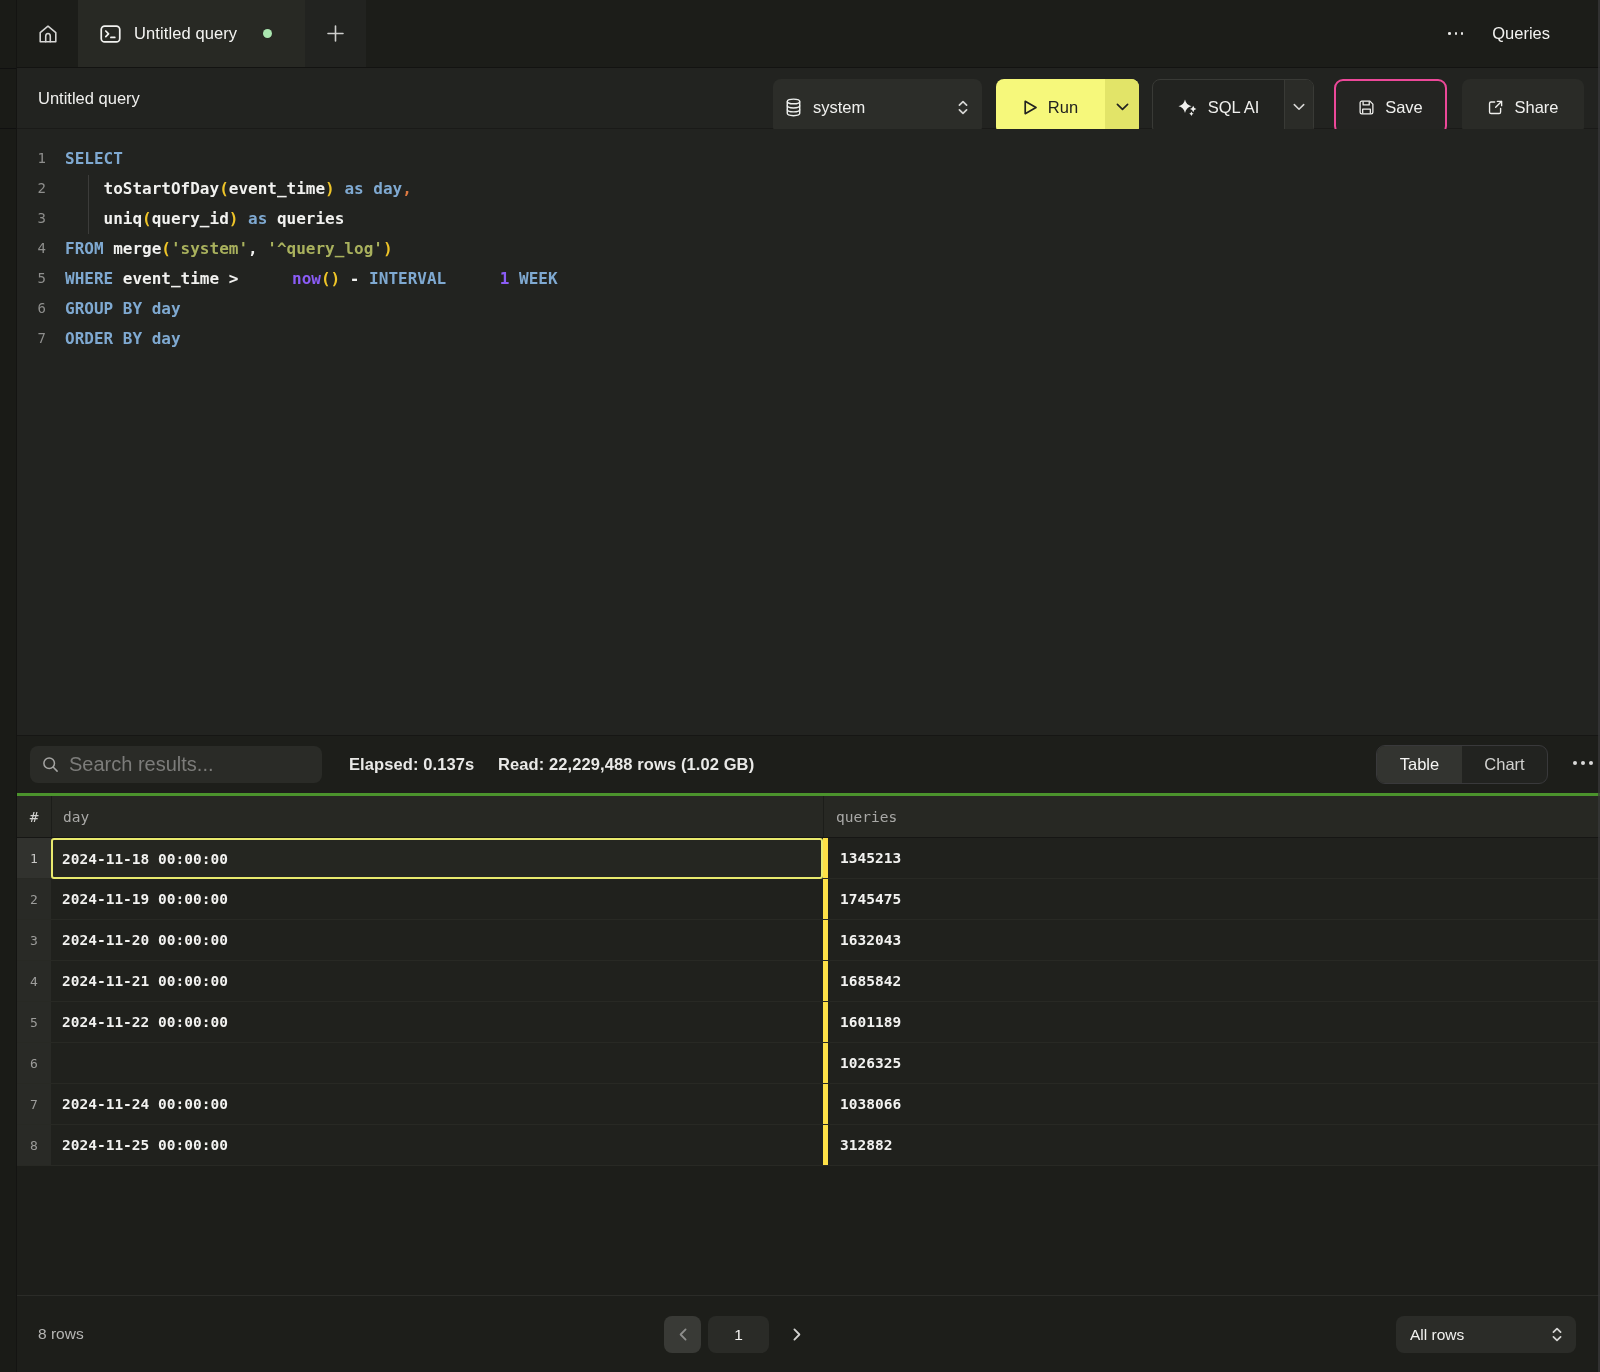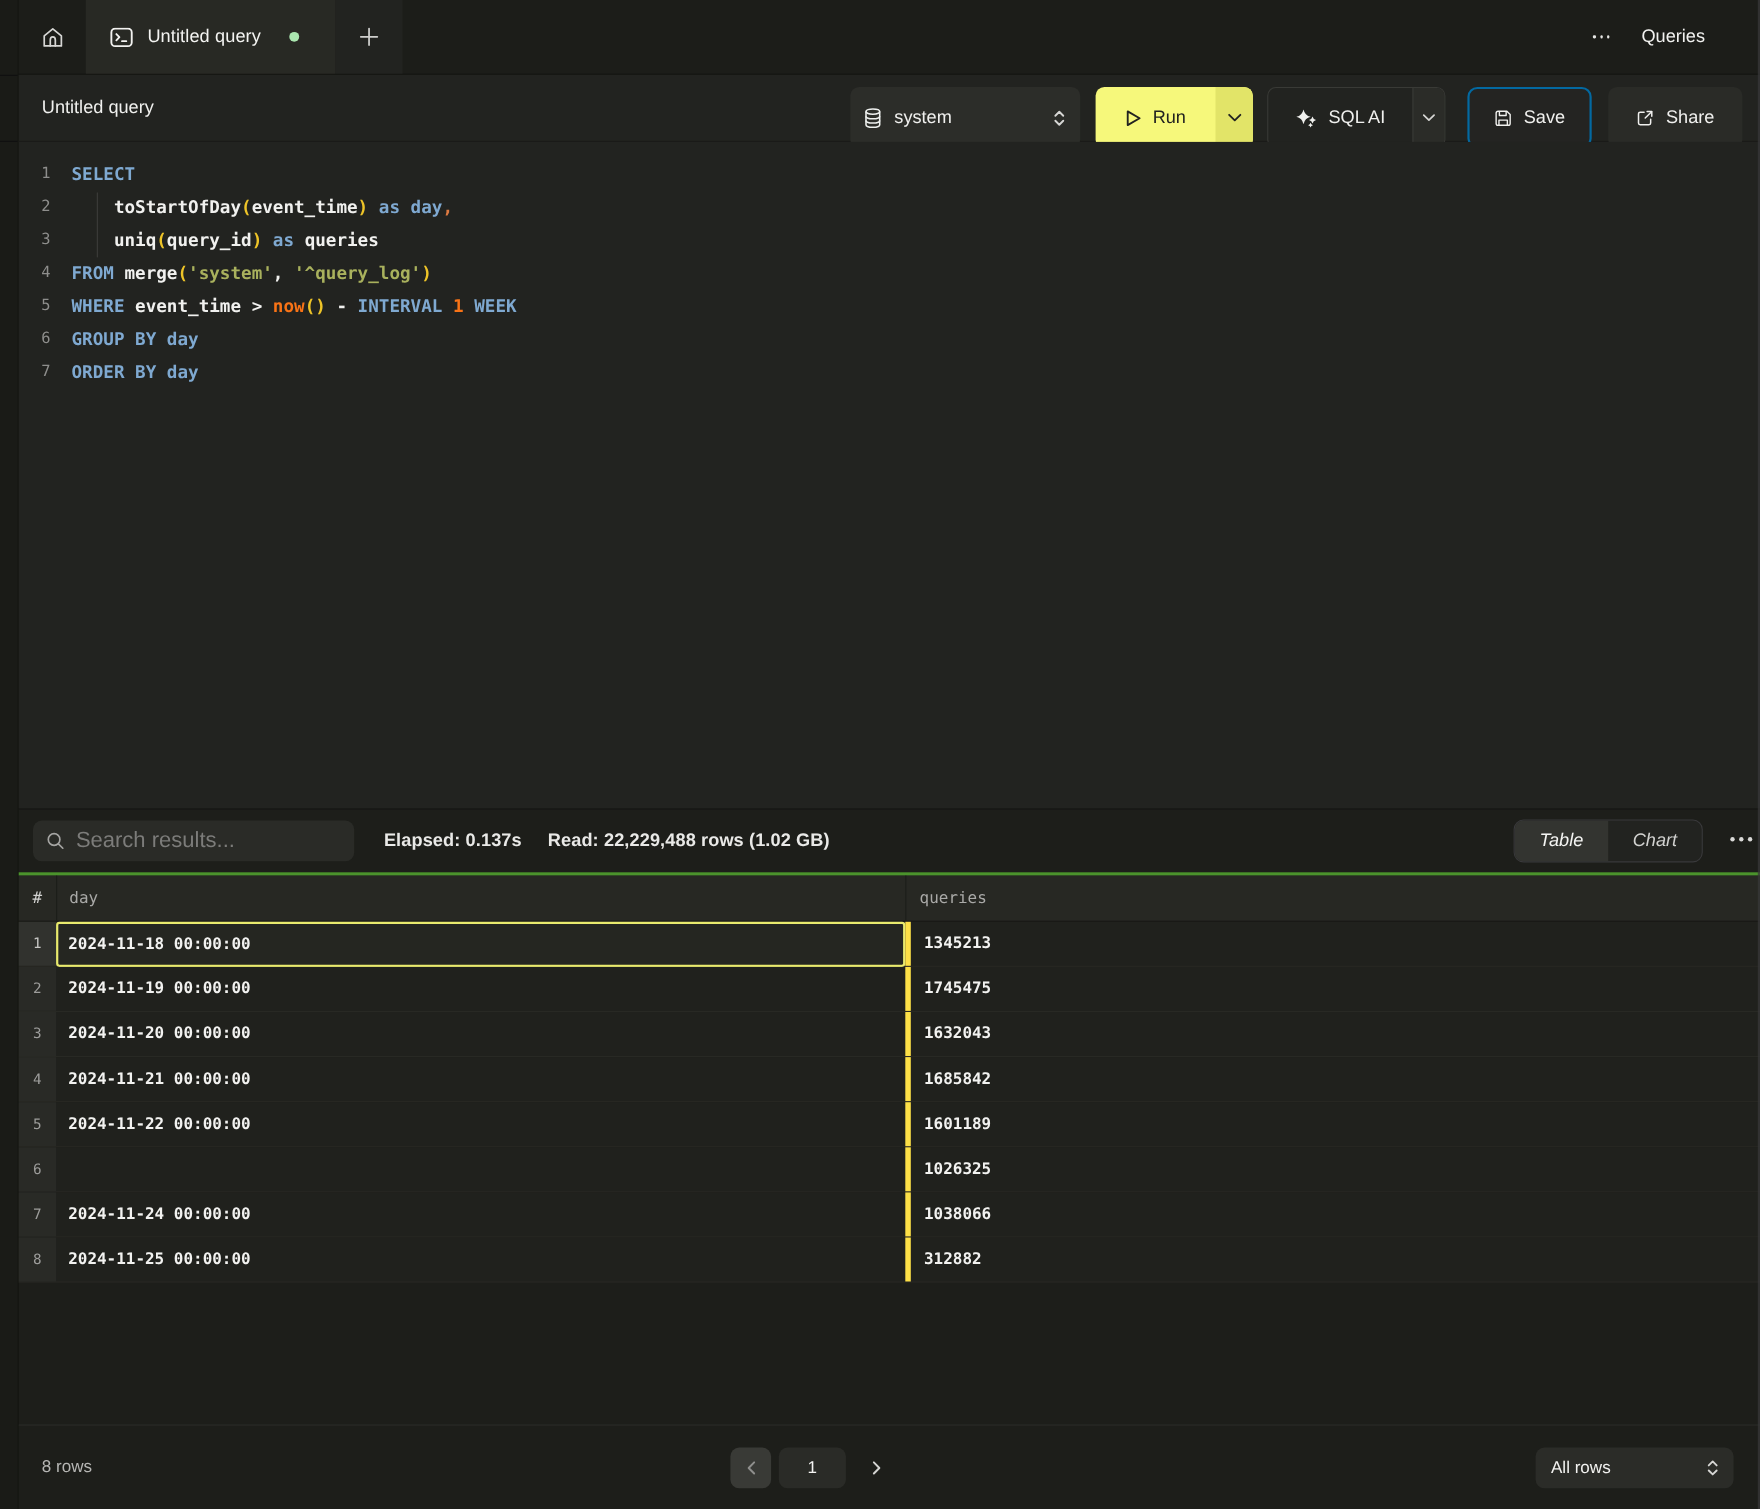--- a/index.html
+++ b/index.html
@@ -34,44 +34,44 @@
   .ctl { border-radius:8px; display:flex; align-items:center; font-size:16.5px; color:#f0f0ee; cursor:pointer; }
   .db-select { width:209px; background:#2c2d29; padding:0 12px; margin-right:14px; }
   .db-select .val { margin-left:11px; font-size:16.5px; }
   .db-select .updown { margin-left:auto; }
   .run-btn { width:143px; margin-right:13px; background:#f6f87b; color:#222220; padding:0; overflow:hidden; }
   .run-main { flex:1 1 auto; height:100%; display:flex; align-items:center; justify-content:center; gap:10px; font-weight:500; font-size:16.5px; }
   .run-caret { width:34px; height:100%; background:#e2e468; display:flex; align-items:center; justify-content:center; }
   .sqlai-btn { width:162px; background:#222320; border:1px solid #393a36; padding:0; overflow:hidden; margin-right:20px; }
   .sqlai-main { flex:1 1 auto; height:100%; display:flex; align-items:center; justify-content:center; gap:10px; font-size:16.5px; }
   .sqlai-caret { width:29px; height:100%; background:#2b2c28; display:flex; align-items:center; justify-content:center; border-left:1px solid #393a36; }
-  .save-btn { width:113px; background:#242422; border:2px solid #0369a1; justify-content:center; gap:10px; font-size:16.5px; margin-right:15px; border-radius:9px; }
+  .save-btn { width:113px; background:#242422; border:2px solid #ec4899; justify-content:center; gap:10px; font-size:16.5px; margin-right:15px; border-radius:9px; }
   .share-btn { width:122px; background:#2a2b27; justify-content:center; gap:10px; font-size:16.5px; }
 
   
   .editor { position:absolute; left:17px; top:129px; width:1583px; height:606px; background:#222320; }
   .code-line { position:absolute; left:0; height:30px; width:100%; display:flex; align-items:center; }
   .ln { display:inline-block; width:29px; text-align:right; color:#8e8e8c; font-size:14px; font-family:"DejaVu Sans Mono", monospace; flex:0 0 auto; }
   .code { margin-left:19px; font-family:"DejaVu Sans Mono", monospace; font-size:16px; font-weight:bold; white-space:pre; letter-spacing:0; }
   .tok-kw { color:#7fa9d1; }
   .tok-pl { color:#f1f1ef; }
   .tok-pr { color:#eec428; }
   .tok-st { color:#a9b15d; }
-  .tok-nm { color:#f97316; }
+  .tok-nm { color:#8b5cf6;margin-left:44px; }
   .tok-op { color:#dd7941; }
   .indent-guide { position:absolute; left:71px; top:46px; width:1px; height:59px; background:#3c3c3a; }
 
   
   .rtoolbar { position:absolute; left:17px; top:735px; width:1583px; height:58px; background:#1d1e1a; border-top:1px solid #161614; }
   .search-box { position:absolute; left:13px; top:10px; width:292px; height:37px; background:#2a2b27; border-radius:8px; display:flex; align-items:center; padding:0 12px; cursor:text; }
   .search-box .ph { margin-left:10px; color:#7c7c7a; font-size:20px; }
   .stat { position:absolute; top:0; height:57px; display:flex; align-items:center; font-size:16.5px; font-weight:700; color:#e9e9e7; letter-spacing:.1px; }
   .stat.elapsed { left:332px; }
   .stat.read { left:481px; }
-  .view-toggle { position:absolute; left:1359px; top:9px; width:172px; height:39px; border:1px solid #39393b; border-radius:9px; display:flex; overflow:hidden; background:#222320;font-style:italic; }
+  .view-toggle { position:absolute; left:1359px; top:9px; width:172px; height:39px; border:1px solid #39393b; border-radius:9px; display:flex; overflow:hidden; background:#222320; }
   .seg { flex:1 1 50%; display:flex; align-items:center; justify-content:center; font-size:16.5px; cursor:pointer; color:#d2d2d0; }
   .seg.active { background:#333430; color:#f5f5f3; font-weight:500; }
   .rt-dots { position:absolute; left:1552px; top:19px; display:flex; gap:4px; cursor:pointer; padding:6px 4px; }
   .rt-dots i { width:4px; height:4px; border-radius:50%; background:#dadad8; display:block; }
 
   .green-line { position:absolute; left:17px; top:793px; width:1583px; height:3px; background:#4b932c; }
 
   
   .rtable { position:absolute; left:17px; top:796px; width:1583px; font-family:"DejaVu Sans Mono", monospace; }
   .thead { position:relative; height:42px; background:#272823; border-bottom:1px solid #161614; }

